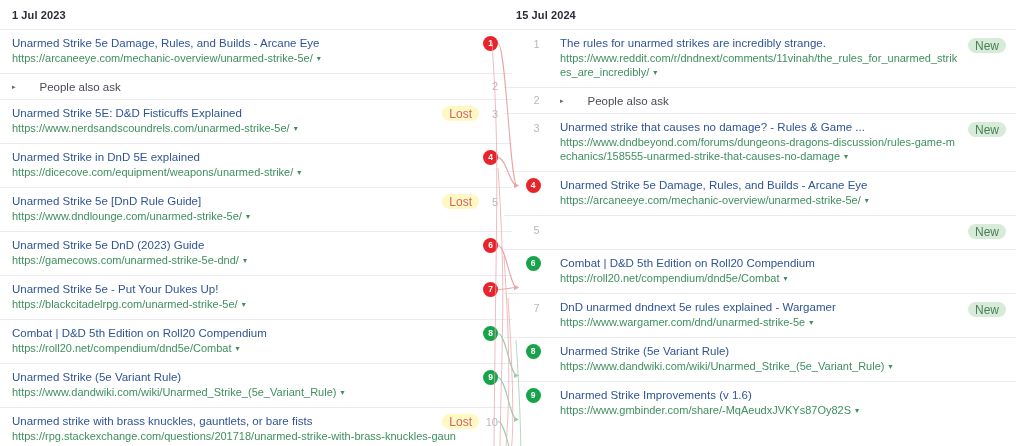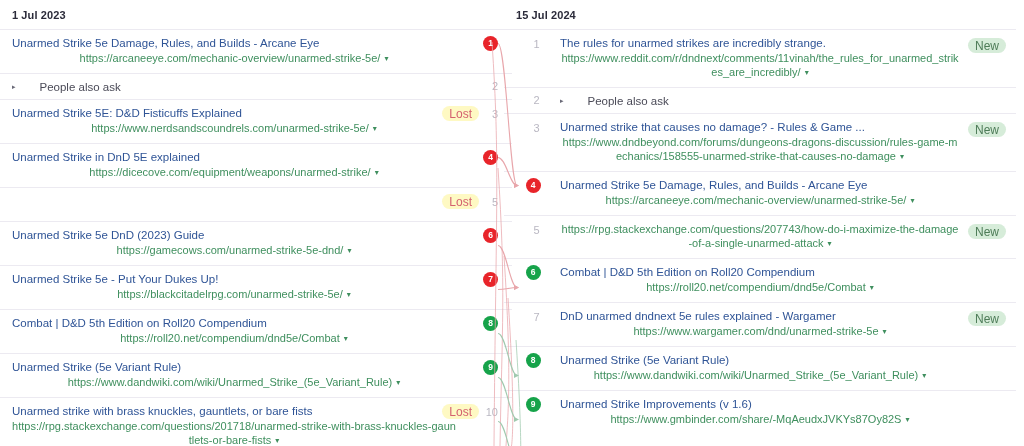--- a/index.html
+++ b/index.html
@@ -86,21 +86,20 @@
     line-height: 15px;
     color: #2f5496;
     white-space: nowrap;
     overflow: visible;
   }
   .url {
     font-size: 11px;
     line-height: 14px;
     color: #3f8f5e;
     word-break: break-all;
-    text-align: center;
   }
   .url .caret {
     color: #3f8f5e;
     font-size: 8px;
     display: inline-block;
     transform: translateY(-1px);
     margin-left: 1px;
   }
 
   .paa-label {
@@ -208,20 +207,24 @@
           <div class="content">
             <div class="title">Unarmed Strike in DnD 5E explained</div>
             <div class="url"><span>https://dicecove.com/equipment/weapons/unarmed-strike/</span> <span class="caret">▾</span></div>
           </div>
         </div>
         <div class="row">
           <div class="rank-slot">
             <span class="pill lost">Lost</span>
             <span class="rank-num">5</span>
           </div>
+          <div class="content">
+            <div class="title">Unarmed Strike 5e [DnD Rule Guide]</div>
+            <div class="url"><span>https://www.dndlounge.com/unarmed-strike-5e/</span> <span class="caret">▾</span></div>
+          </div>
         </div>
         <div class="row">
           <div class="rank-slot">
             <span class="bubble red">6</span>
           </div>
           <div class="content">
             <div class="title">Unarmed Strike 5e DnD (2023) Guide</div>
             <div class="url"><span>https://gamecows.com/unarmed-strike-5e-dnd/</span> <span class="caret">▾</span></div>
           </div>
         </div>
@@ -306,21 +309,20 @@
           <div class="content">
             <div class="title">Unarmed Strike 5e Damage, Rules, and Builds - Arcane Eye</div>
             <div class="url"><span>https://arcaneeye.com/mechanic-overview/unarmed-strike-5e/</span> <span class="caret">▾</span></div>
           </div>
         </div>
         <div class="row">
           <div class="rank-slot">
             <span class="rank-num">5</span>
           </div>
           <div class="content">
-            <div class="url"><span>https://rpg.stackexchange.com/questions/207743/how-do-i-maximize-the-damage-of-a-single-unarmed-attack</span> <span class="caret">▾</span></div>
           </div>
           <div class="badge-slot"><span class="pill new">New</span></div>
         </div>
         <div class="row">
           <div class="rank-slot">
             <span class="bubble green">6</span>
           </div>
           <div class="content">
             <div class="title">Combat | D&amp;D 5th Edition on Roll20 Compendium</div>
             <div class="url"><span>https://roll20.net/compendium/dnd5e/Combat</span> <span class="caret">▾</span></div>

